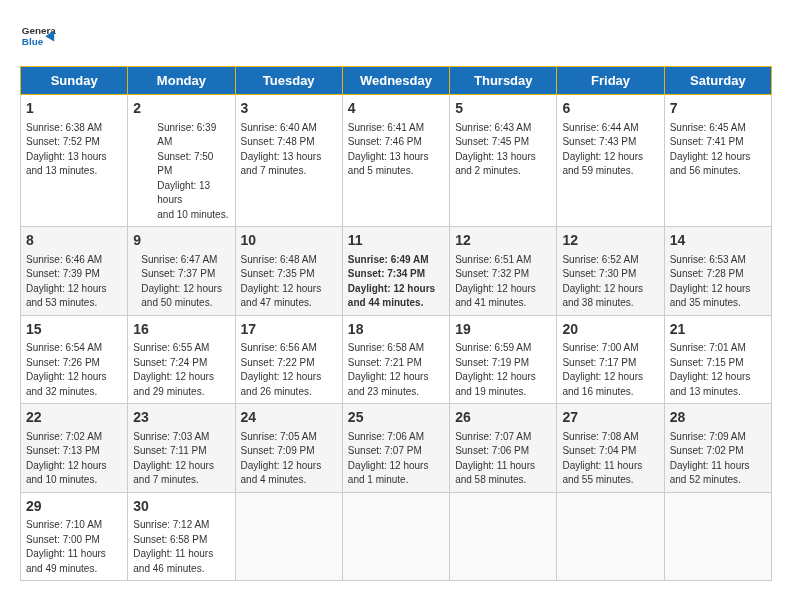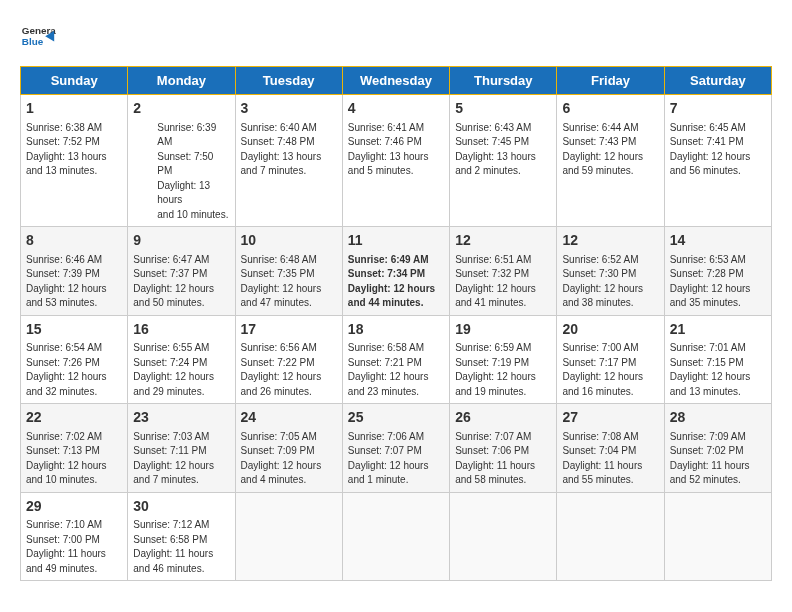--- a/index.html
+++ b/index.html
@@ -164,21 +164,21 @@
       <tr>
         <td>
           <span class="day-num">8</span>
           <div class="day-info" style="white-space: pre-line;">Sunrise: 6:46 AM
 Sunset: 7:39 PM
 Daylight: 12 hours
 and 53 minutes.</div>
         </td>
         <td>
           <span class="day-num">9</span>
-          <div class="day-info" style="white-space: pre-line;">Sunrise: 6:47 AM
+          <div class="day-info" style="white-space: pre-line; margin-left: 8px;">Sunrise: 6:47 AM
 Sunset: 7:37 PM
 Daylight: 12 hours
 and 50 minutes.</div>
         </td>
         <td>
           <span class="day-num">10</span>
           <div class="day-info" style="white-space: pre-line;">Sunrise: 6:48 AM
 Sunset: 7:35 PM
 Daylight: 12 hours
 and 47 minutes.</div>

